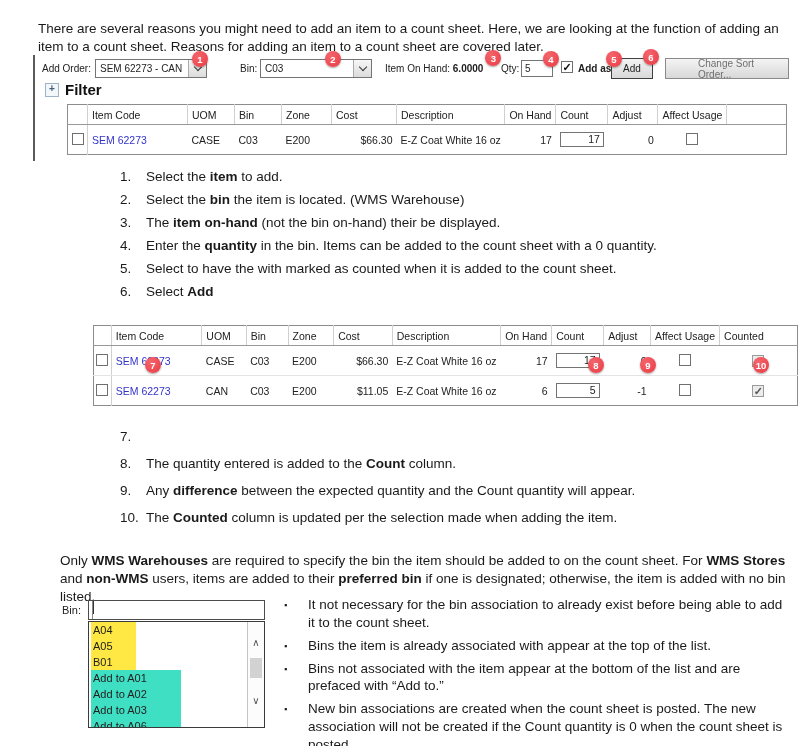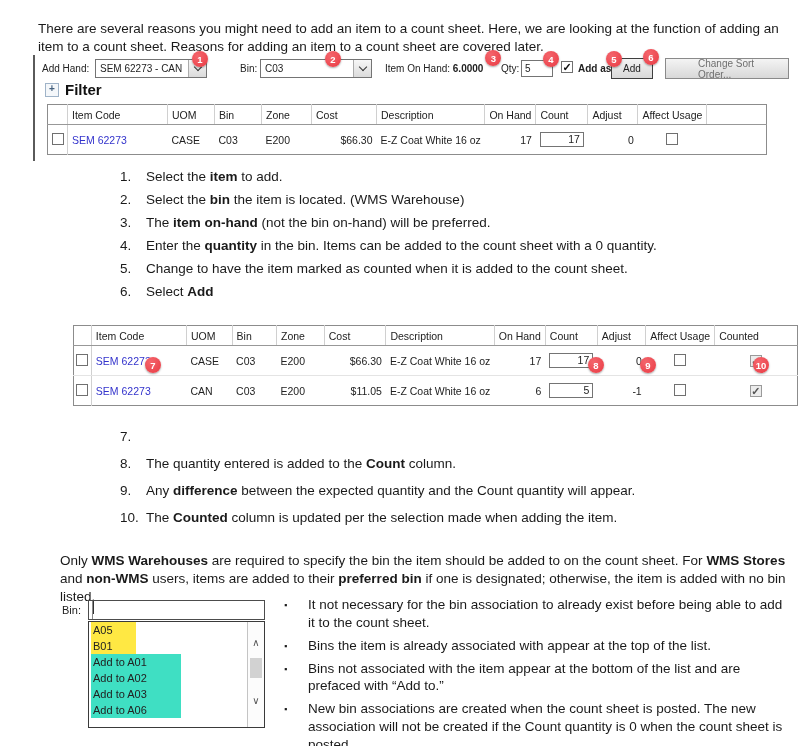--- a/index.html
+++ b/index.html
@@ -32,21 +32,21 @@
        background:linear-gradient(#f4f4f4,#d8d8d8);display:flex;align-items:center;justify-content:center;}
   .btn.default{border:1px solid #3f3f3f;}
   .btn.dim{color:#6f6f6f;padding-left:32px;}
   .filter-head{position:absolute;left:12px;top:26px;display:flex;align-items:center;}
   .expand-ico{width:12px;height:12px;border:1px solid #9fb3c8;background:#f4f7fa;color:#44607e;
               font-size:10px;line-height:10px;text-align:center;margin-right:6px;font-weight:bold;}
   .filter-txt{font-size:15px;font-weight:bold;color:#111;}
   
   .grid{border-collapse:collapse;table-layout:fixed;background:#fff;font-size:10.5px;color:#222;}
   .grid,.grid th,.grid td{border:0;}
-  .grid{border:1px solid #8c8c8c;}
+  .grid{border:1px solid #8c8c8c;margin-left:20px;}
   .grid th{font-weight:normal;text-align:left;padding:3px 4px;border-bottom:1px solid #989898;
            border-right:1px solid #d0d0d0;height:13px;white-space:nowrap;overflow:hidden;}
   .grid th:last-child{border-right:0;}
   .grid td{padding:7px 4px;height:15px;border-bottom:1px solid #e4e4e4;white-space:nowrap;overflow:hidden;}
   .grid td.cbcol{border-right:1px solid #d0d0d0;text-align:center;padding:2px;}
   .grid tr:last-child td{border-bottom:0;}
   .r{text-align:right;}
   .c{text-align:center;}
   .link{color:#3333cc;}
   .count-box{display:inline-block;width:44px;height:15px;border:1px solid #747474;background:#fff;
@@ -80,21 +80,21 @@
 </head>
 <body>
 
 <div class="page">
 
   <p class="intro">There are several reasons you might need to add an item to a count sheet. Here, we are looking at the function of adding an item to a count sheet. Reasons for adding an item to a count sheet are covered later.</p>
 
   <div class="shot1">
     <div class="shot1-edge"></div>
 
-    <span class="tb-label" style="left:9px;top:8px;">Add Hand:</span>
+    <span class="tb-label" style="left:9px;top:8px;">Add Order:</span>
     <div class="combo" style="left:62px;top:4px;width:112px;">
       <span>SEM 62273 - CAN</span>
       <span class="arrow">
           <span class="chev"></span>
         </span>
       <span class="callout" style="right:-2px;top:-9px;">1</span>
     </div>
 
     <span class="tb-label" style="left:207px;top:8px;">Bin:</span>
     <div class="combo" style="left:227px;top:4px;width:112px;">
@@ -190,29 +190,29 @@
     <div class="step">
         <span class="num">1.</span>
         <span><span>Select the </span><span class="bold">item</span><span> to add.</span></span>
       </div>
     <div class="step">
         <span class="num">2.</span>
         <span><span>Select the </span><span class="bold">bin</span><span> the item is located. (WMS Warehouse)</span></span>
       </div>
     <div class="step">
         <span class="num">3.</span>
-        <span><span>The </span><span class="bold">item on-hand</span><span> (not the bin on-hand) will be preferred.</span></span>
+        <span><span>The </span><span class="bold">item on-hand</span><span> (not the bin on-hand) their be displayed.</span></span>
       </div>
     <div class="step">
         <span class="num">4.</span>
         <span><span>Enter the </span><span class="bold">quantity</span><span> in the bin. Items can be added to the count sheet with a 0 quantity.</span></span>
       </div>
     <div class="step">
         <span class="num">5.</span>
-        <span><span>Change to have the item marked as counted when it is added to the count sheet.</span></span>
+        <span><span>Select to have the with marked as counted when it is added to the count sheet.</span></span>
       </div>
     <div class="step">
         <span class="num">6.</span>
         <span><span>Select </span><span class="bold">Add</span></span>
       </div>
   </div>
 
   <div class="t2wrap">
     <table class="grid">
       <colgroup>
@@ -300,20 +300,21 @@
 
   <p class="wms-par"><span>Only </span><span class="bold">WMS Warehouses</span><span> are required to specify the bin the item should be added to on the count sheet. For </span><span class="bold">WMS Stores</span><span> and </span><span class="bold">non-WMS</span><span> users, items are added to their </span><span class="bold">preferred bin</span><span> if one is designated; otherwise, the item is added with no bin listed.</span></p>
 
   <div class="binshot">
     <span style="position:absolute;left:4px;top:6px;">Bin:</span>
     <div class="bin-combo">
       <span style="padding-left:3px;"></span>
       <span class="arrow" style="height:18px;border-left:1px solid #8a8a8a;"><span class="chev"></span></span>
     </div>
     <div class="bin-list">
+      <div class="bin-item"><span class="hl yellow">A04</span></div>
       <div class="bin-item"><span class="hl yellow">A05</span></div>
       <div class="bin-item"><span class="hl yellow">B01</span></div>
       <div class="bin-item"><span class="hl teal">Add to A01</span></div>
       <div class="bin-item"><span class="hl teal">Add to A02</span></div>
       <div class="bin-item"><span class="hl teal">Add to A03</span></div>
       <div class="bin-item"><span class="hl teal">Add to A06</span></div>
       <div class="bin-scroll">
         <span class="scroll-chev" style="top:16px;">∧</span>
         <span class="scroll-thumb"></span>
         <span class="scroll-chev" style="top:74px;">∨</span>

